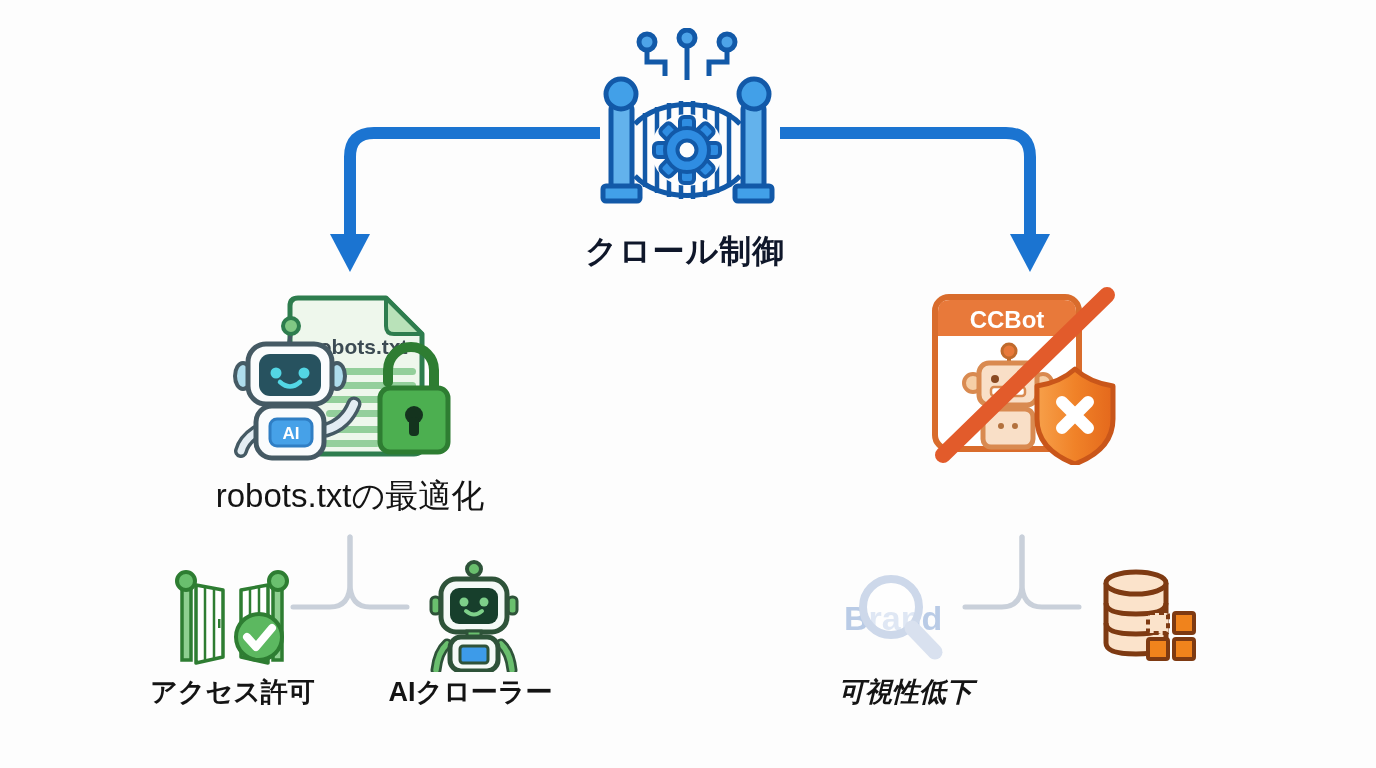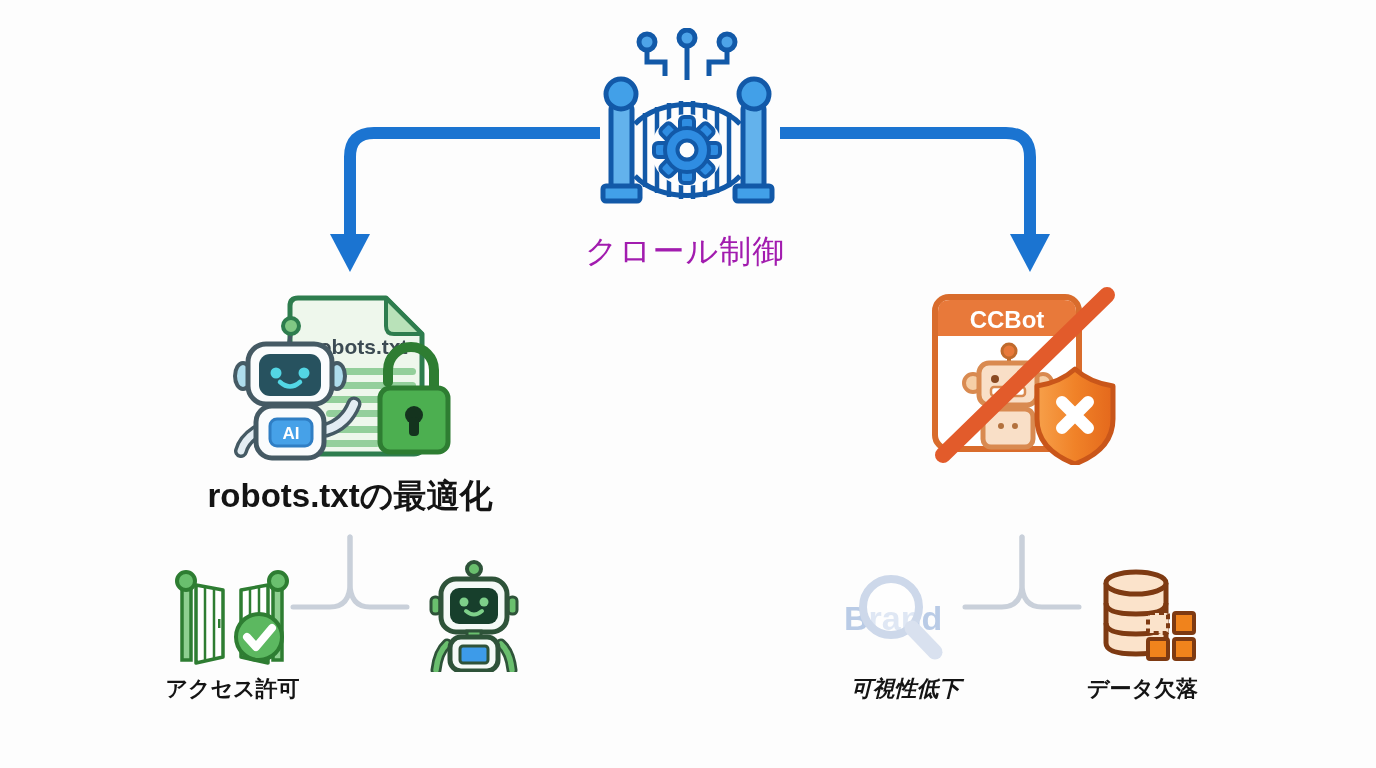--- a/index.html
+++ b/index.html
@@ -8,29 +8,29 @@
     background:#ffffff;
   }
   .canvas{
     position:relative;
     width:1376px;height:768px;
     background:#fdfdfd;
     overflow:hidden;
   }
   .abs{position:absolute;}
   .title{
-    font-weight:normal;font-size:32px;color:#a21caf;
+    font-weight:bold;font-size:32px;color:#0f172a;
     text-align:center;letter-spacing:1px;
   }
   .heading{
-    font-weight:bold;font-size:33px;color:#141414;
+    font-weight:normal;font-size:33px;color:#141414;
     text-align:center;white-space:nowrap;
   }
   .leaf-label{
-    font-weight:bold;font-size:22px;color:#141414;
+    font-weight:bold;font-size:27px;color:#141414;
     text-align:center;white-space:nowrap;
   }
   svg{display:block;}
   svg text{font-family:"Liberation Sans","DejaVu Sans",sans-serif;}
 </style>
 </head>
 <body>
 
 <div class="canvas">
 
@@ -222,20 +222,21 @@
     <circle cx="56" cy="42" r="4.5" fill="#7ed08a"></circle>
     <path d="M38 51 Q46 58 54 51" stroke="#7ed08a" stroke-width="4" fill="none" stroke-linecap="round"></path>
     <path d="M19 84 Q10 92 8 110" stroke="#2e5339" stroke-width="11" fill="none" stroke-linecap="round"></path>
     <path d="M19 84 Q10 92 8 110" stroke="#6abf6e" stroke-width="5.5" fill="none" stroke-linecap="round"></path>
     <path d="M73 84 Q82 92 84 110" stroke="#2e5339" stroke-width="11" fill="none" stroke-linecap="round"></path>
     <path d="M73 84 Q82 92 84 110" stroke="#6abf6e" stroke-width="5.5" fill="none" stroke-linecap="round"></path>
     <rect x="39" y="71" width="14" height="7" fill="#6abf6e" stroke="#2e5339" stroke-width="3"></rect>
     <rect x="22" y="77" width="48" height="34" rx="11" fill="#f5faf7" stroke="#2e5339" stroke-width="5"></rect>
     <rect x="32" y="86" width="28" height="17" rx="3" fill="#3d9be9" stroke="#2e5339" stroke-width="3"></rect>
   </svg>
+  <div class="abs leaf-label" style="left:378px;top:674px;width:185px;">AIクローラー</div>
 
   <svg class="abs" style="left:838px;top:568px;" width="130" height="100" viewBox="0 0 130 100">
     <text x="6" y="62" font-size="34" font-weight="bold" fill="#b9cbe6">Brand</text>
     <circle cx="53" cy="39" r="28" fill="rgba(255,255,255,0.55)" stroke="#cdd8ea" stroke-width="8"></circle>
     <line x1="74" y1="60" x2="97" y2="84" stroke="#d9e1ef" stroke-width="15" stroke-linecap="round"></line>
   </svg>
   <div class="abs leaf-label" style="left:818px;top:674px;width:175px;font-style:italic;">可視性低下</div>
 
   <svg class="abs" style="left:1098px;top:566px;" width="100" height="102" viewBox="0 0 100 102">
     <path d="M8 17 V77 Q8 88 38 88 Q68 88 68 77 V17" fill="#fbe3cb" stroke="#7e3a12" stroke-width="5"></path>
@@ -244,15 +245,14 @@
     <ellipse cx="38" cy="17" rx="30" ry="11" fill="#fbe3cb" stroke="#7e3a12" stroke-width="5"></ellipse>
     <g>
       <rect x="50" y="47" width="20" height="20" rx="2" fill="#fbe3cb" stroke="#7e3a12" stroke-width="4" stroke-dasharray="5 4"></rect>
     </g>
     <g>
       <rect x="76" y="47" width="20" height="20" rx="2" fill="#f0831c" stroke="#7e3a12" stroke-width="4"></rect>
       <rect x="50" y="73" width="20" height="20" rx="2" fill="#f0831c" stroke="#7e3a12" stroke-width="4"></rect>
       <rect x="76" y="73" width="20" height="20" rx="2" fill="#f0831c" stroke="#7e3a12" stroke-width="4"></rect>
     </g>
   </svg>
-  <div class="abs leaf-label" style="left:1055px;top:674px;width:175px;">データ欠落</div>
 
 </div>
 
 </body></html>

